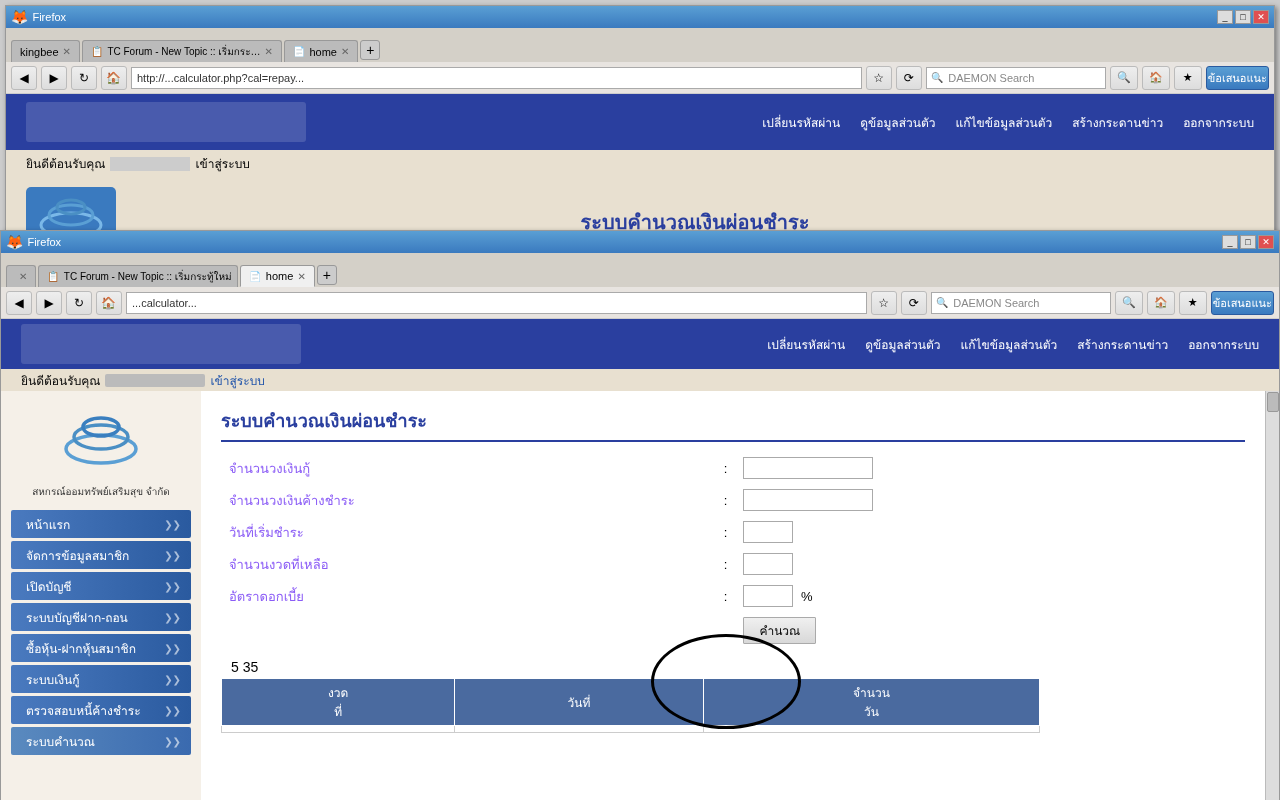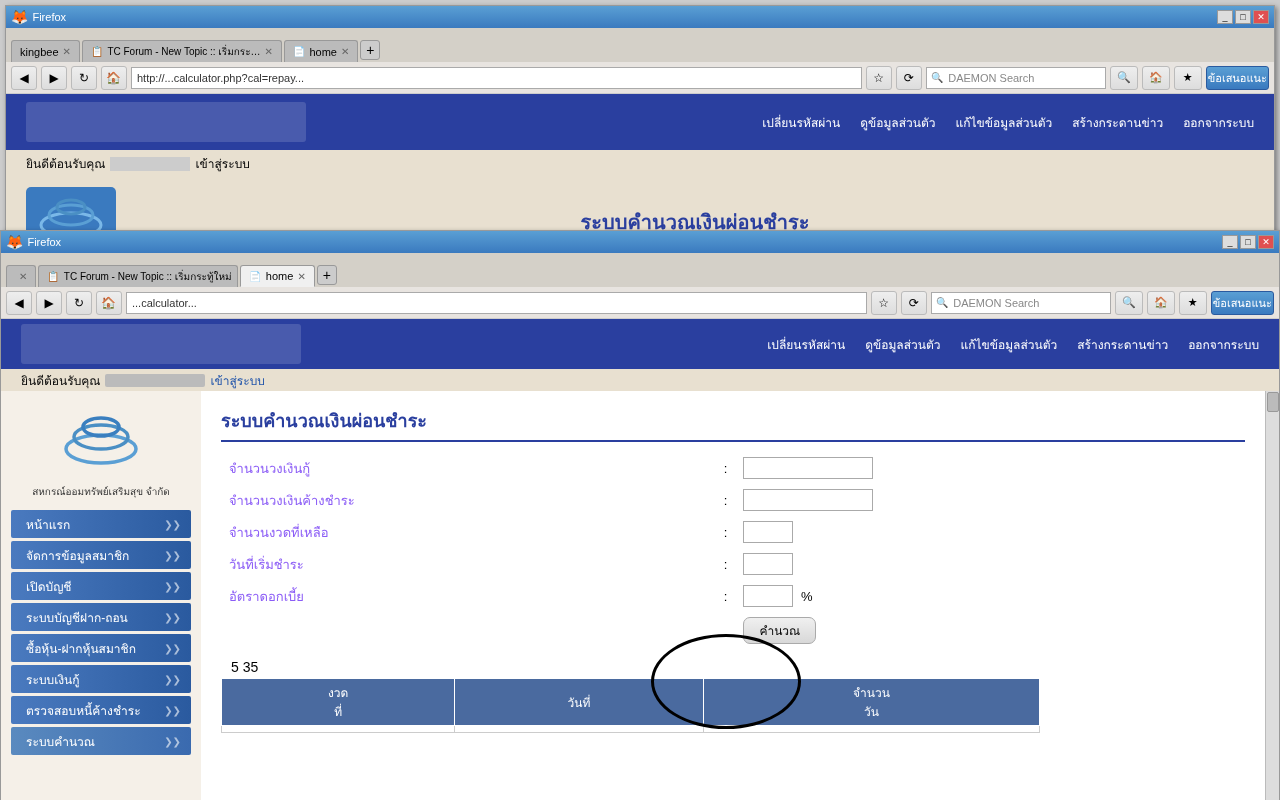--- a/index.html
+++ b/index.html
@@ -343,21 +343,21 @@
     .percent-unit {
       margin-left: 4px;
     }
 
     .calc-btn {
       background: linear-gradient(to bottom, #f0f0f0, #d8d8d8);
       border: 1px solid #aaa;
       padding: 3px 15px;
       cursor: pointer;
       font-size: 12px;
-      border-radius: 7px;
+      border-radius: 1px;
     }
 
     .result-area {
       margin-top: 10px;
     }
 
     .result-numbers {
       font-size: 14px;
       margin-bottom: 5px;
     }
@@ -592,26 +592,26 @@
             <td class="form-label">จำนวนวงเงินกู้</td>
             <td class="form-colon">:</td>
             <td><input class="form-input" type="text" style=""></td>
           </tr>
           <tr>
             <td class="form-label">จำนวนวงเงินค้างชำระ</td>
             <td class="form-colon">:</td>
             <td><input class="form-input" type="text" style=""></td>
           </tr>
           <tr>
-            <td class="form-label">จำนวนงวดที่เหลือ</td>
+            <td class="form-label">วันที่เริ่มชำระ</td>
             <td class="form-colon">:</td>
             <td><input class="form-input-sm" type="text" style=""></td>
           </tr>
           <tr>
-            <td class="form-label">วันที่เริ่มชำระ</td>
+            <td class="form-label">จำนวนงวดที่เหลือ</td>
             <td class="form-colon">:</td>
             <td><input class="form-input-sm" type="text" style=""></td>
           </tr>
           <tr>
             <td class="form-label">อัตราดอกเบี้ย</td>
             <td class="form-colon">:</td>
             <td>
               <input class="form-input-sm" type="text" style="">
               <span class="percent-unit">%</span>
             </td>

